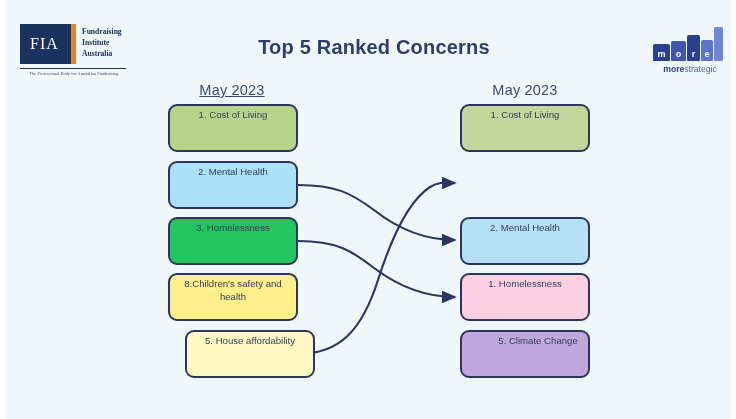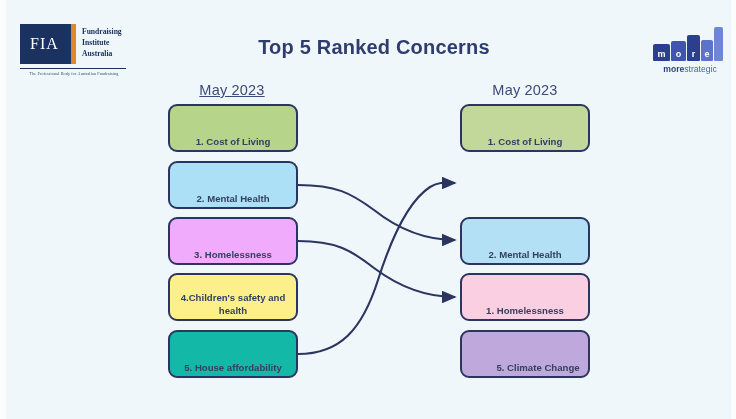--- a/index.html
+++ b/index.html
@@ -162,28 +162,27 @@
 
   
   .concern-box {
     position: absolute;
     width: 130px;
     height: 48px;
     border: 2px solid #2b3560;
     border-radius: 9px;
     box-sizing: border-box;
     display: flex;
-    align-items: flex-end;
+    align-items: flex-start;
     justify-content: center;
     text-align: center;
     color: #34405f;
     font-size: 9.6px;
     line-height: 13px;
     padding: 2px 6px;
-    font-weight: bold;
   }
   .col-left  { left: 162px; }
   .col-right { left: 454px; }
   .row-1 { top: 104px; }
   .row-2 { top: 161px; }
   .row-3 { top: 217px; }
   .row-4 { top: 273px; }
   .row-5 { top: 330px; }
 
   
@@ -253,27 +252,27 @@
 
     <path d="M292,354 C334,354 356,330 372,280 C386,236 404,200 424,187 C434,181 441,183 449,183" fill="none" stroke="#2b3560" stroke-width="2.1" marker-end="url(#arrowhead)"></path>
   </svg>
 
   <div class="concern-box col-left row-1" style="background: rgb(183, 212, 139);">
     <span>1. Cost of Living</span>
   </div>
   <div class="concern-box col-left row-2" style="background: rgb(172, 224, 246);">
     <span>2. Mental Health</span>
   </div>
-  <div class="concern-box col-left row-3" style="background: #f0abfc;">
+  <div class="concern-box col-left row-3" style="background: #22c55e;">
     <span>3. Homelessness</span>
   </div>
   <div class="concern-box col-left row-4" style="background: rgb(253, 240, 139);">
-    <span>4.Children's safety and health</span>
-  </div>
-  <div class="concern-box col-left row-5" style="background: #14b8a6;">
+    <span>8.Children's safety and health</span>
+  </div>
+  <div class="concern-box col-left row-5" style="background: #fef9c3; margin-left: 17px;">
     <span>5. House affordability</span>
   </div>
 
   <div class="concern-box col-right row-1" style="background: rgb(194, 215, 154);">
     <span>1. Cost of Living</span>
   </div>
   <div class="concern-box col-right row-3" style="background: rgb(180, 224, 245);">
     <span>2. Mental Health</span>
   </div>
   <div class="concern-box col-right row-4" style="background: rgb(251, 207, 226);">

